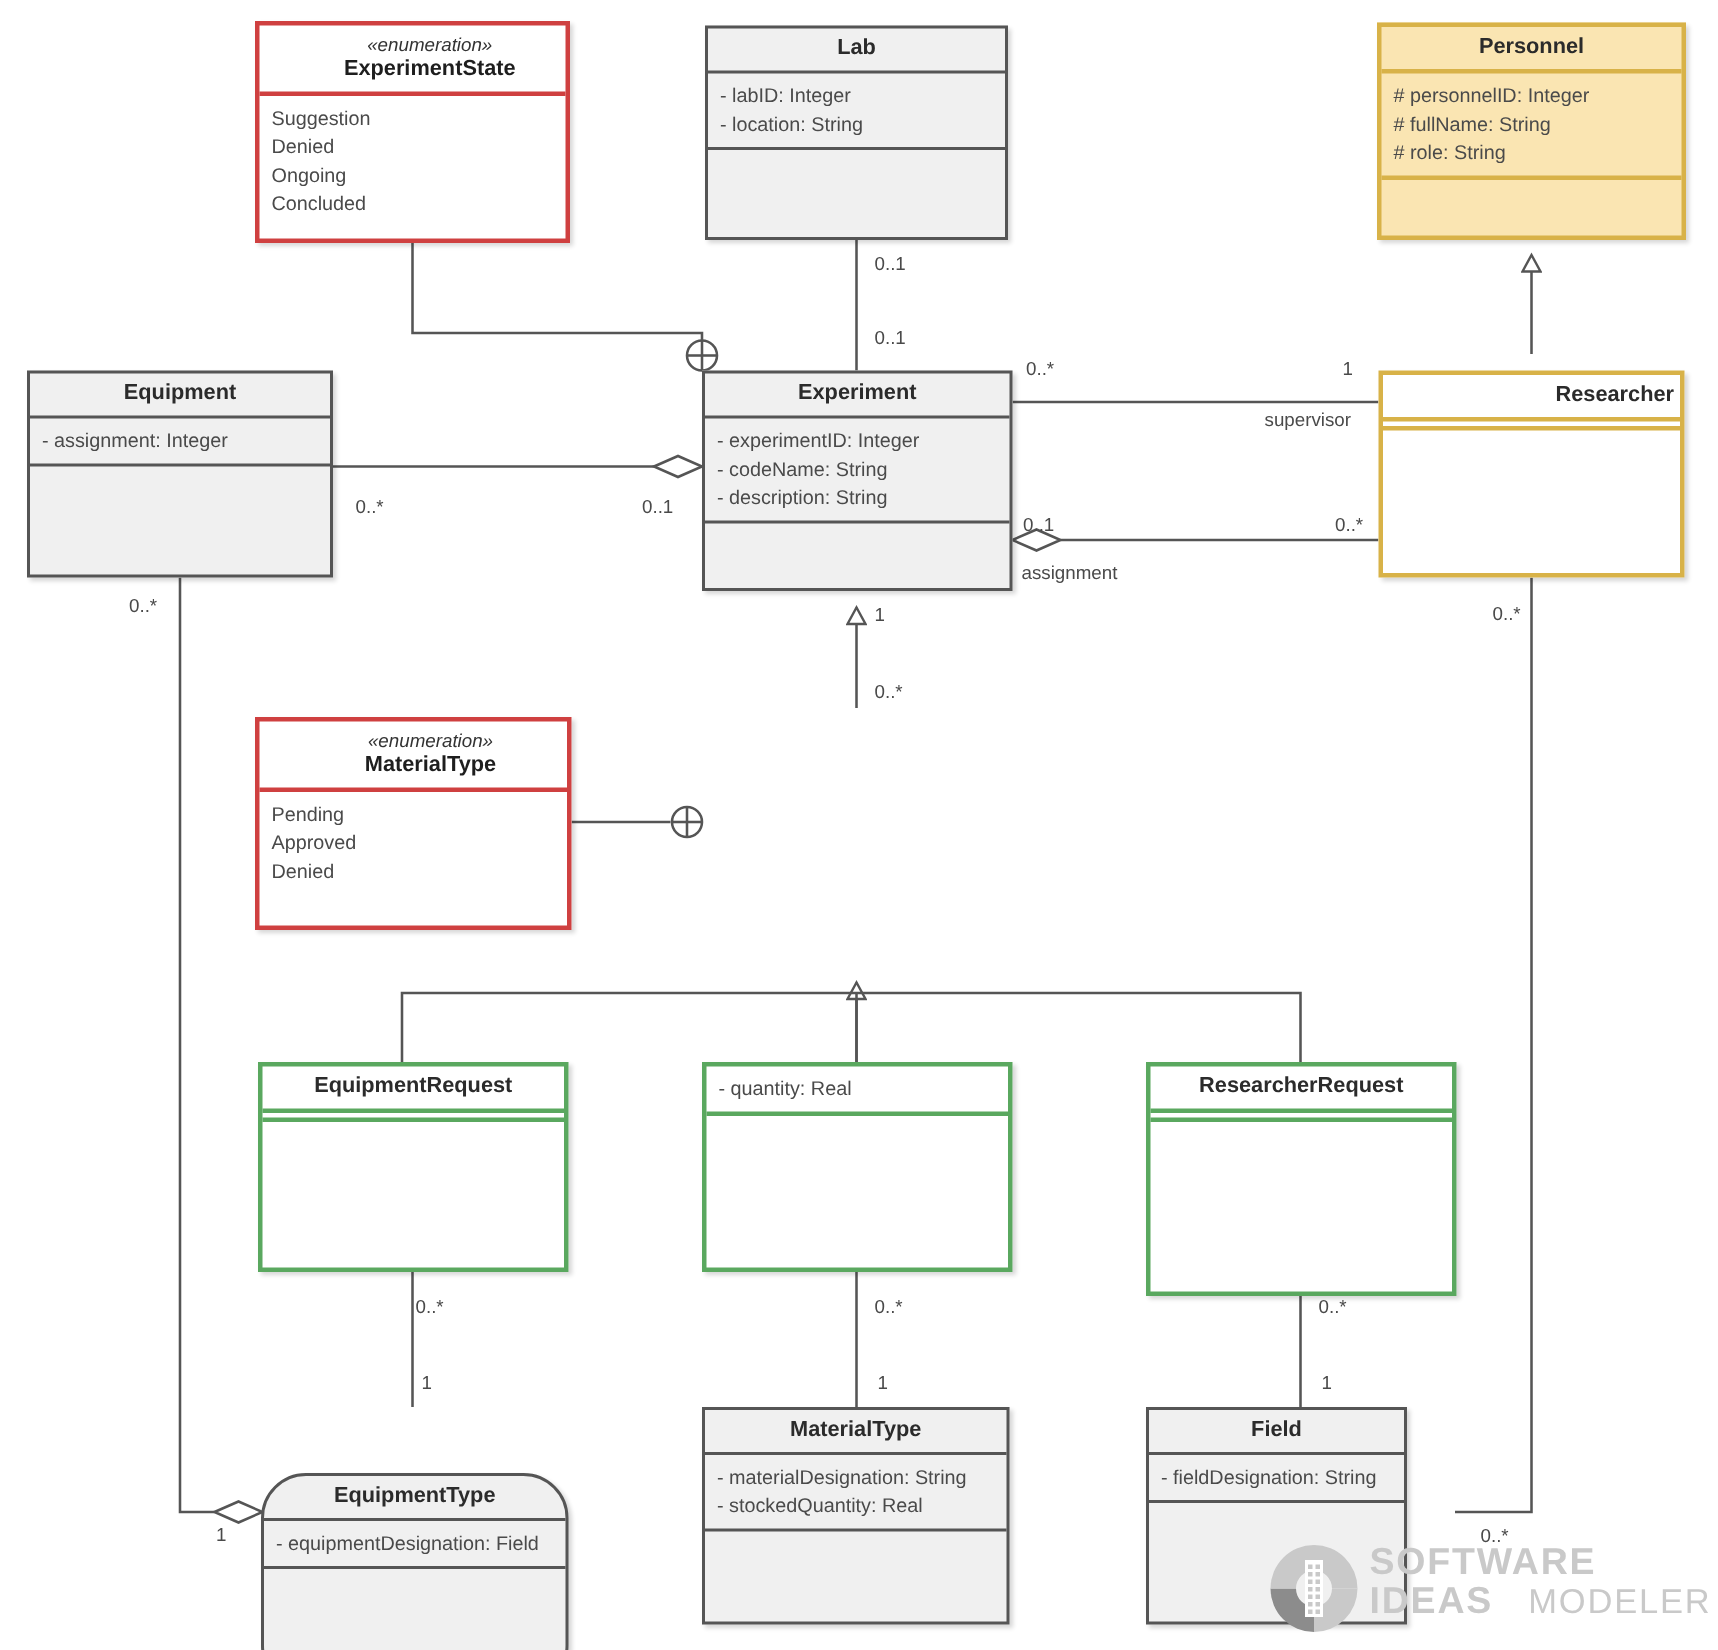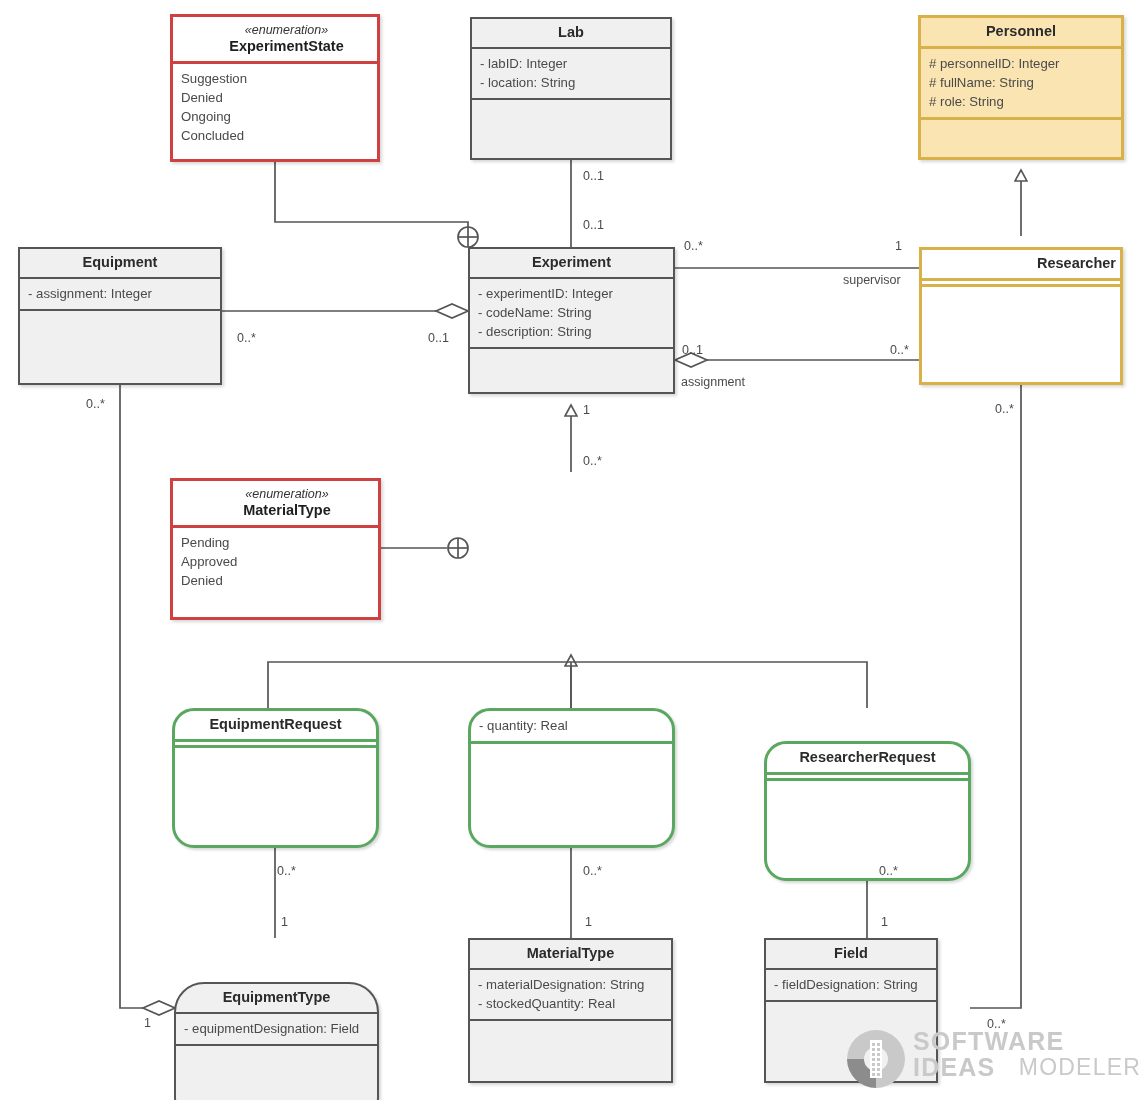--- a/index.html
+++ b/index.html
@@ -80,21 +80,20 @@
     border-color: #5aa85f;
     background: #b3e0b5;
     border-width: 3px;
   }
   .v-green .cmp { border-bottom-color: #5aa85f; border-bottom-width: 3px; }
 
   .v-green-empty {
     border-color: #5aa85f;
     background: #ffffff;
     border-width: 3px;
-    border-radius: 22px;
   }
   .v-green-empty .cmp { border-bottom-color: #5aa85f; border-bottom-width: 3px; }
 
   .v-gold {
     border-color: #d8b248;
     background: #fae5b2;
     border-width: 3px;
   }
   .v-gold .cmp { border-bottom-color: #d8b248; border-bottom-width: 3px; }
 
@@ -278,21 +277,21 @@
     <div class="cmp attr-cmp last empty-cmp"></div>
   </div>
 
   <div class="uml-class v-green-empty" style="left:468px; top:708px; width:207px; height:140px;">
     <div class="cmp attr-cmp">
       <div class="row">- quantity: Real</div>
     </div>
     <div class="cmp attr-cmp last empty-cmp"></div>
   </div>
 
-  <div class="uml-class v-green-empty" style="left:764px; top:708px; width:207px; height:140px;margin-top:33px;">
+  <div class="uml-class v-green-empty" style="left:764px; top:708px; width:207px; height:156px;">
     <div class="cmp name-cmp">ResearcherRequest</div>
     <div class="cmp attr-cmp" style="height:6px; padding:0;"></div>
     <div class="cmp attr-cmp last empty-cmp"></div>
   </div>
 
   <div class="uml-class" style="left:174px; top:982px; width:205px; height:145px;border-radius:30px;">
     <div class="cmp name-cmp">EquipmentType</div>
     <div class="cmp attr-cmp">
       <div class="row">- equipmentDesignation: Field</div>
     </div>

